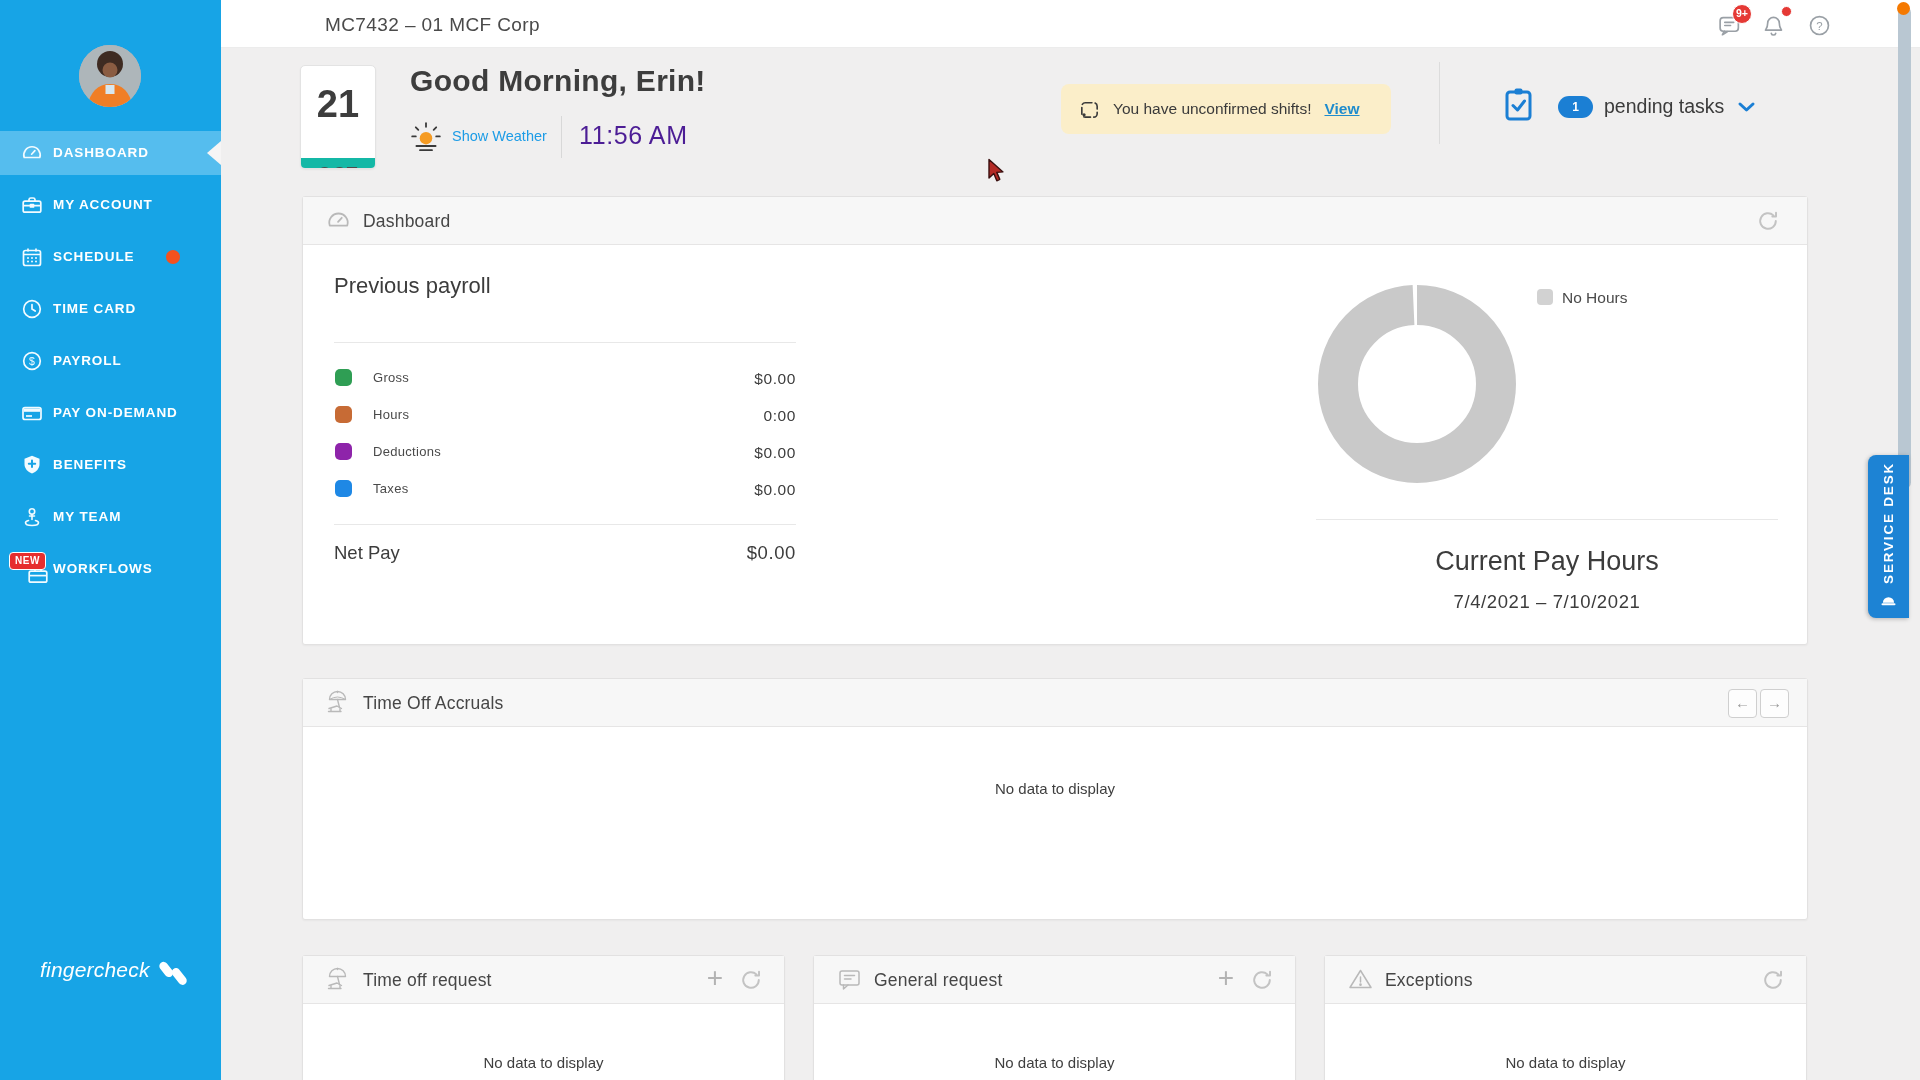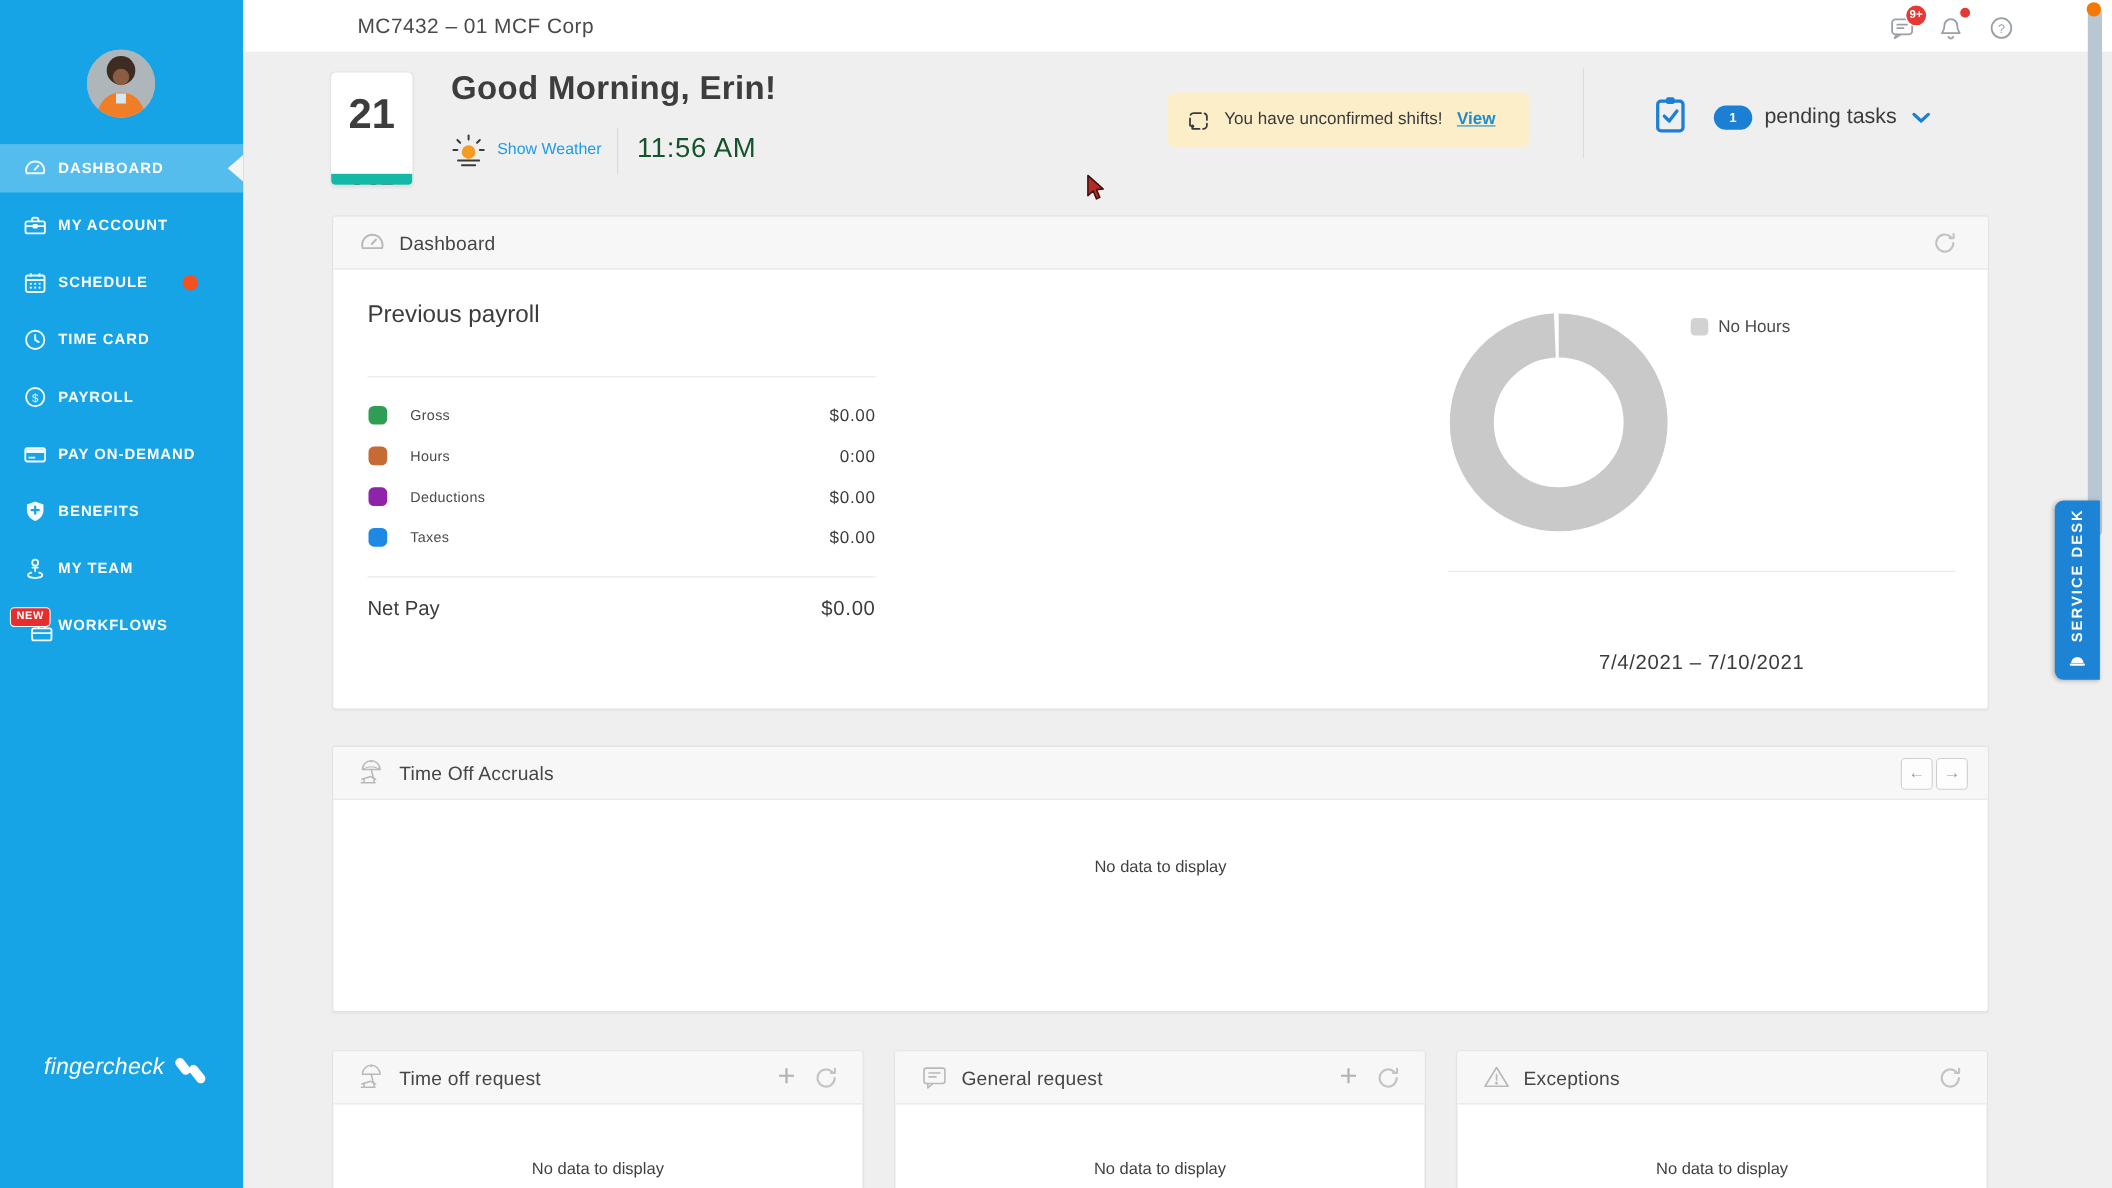--- a/index.html
+++ b/index.html
@@ -39,21 +39,21 @@
 
   
   .datecard { position:absolute; left:300px; top:65px; width:76px; height:104px; background:#fff; border:1px solid #e3e3e3;
     border-radius:5px; overflow:hidden; text-align:center; box-shadow:0 1px 2px rgba(0,0,0,.05); }
   .dc-day { height:92px; line-height:76px; font-size:38px; font-weight:700; color:#3d3d3d; }
   .dc-month { height:32px; line-height:32px; background:#14b8a6; font-size:18px; color:#4c4c4c; letter-spacing:1px; }
   .greeting { position:absolute; left:410px; top:64px; font-size:30px; color:#3d3d3d; letter-spacing:.3px;font-weight:bold; }
   .sun-icon { position:absolute; left:408px; top:119px; width:36px; height:36px; }
   .weather-link { position:absolute; left:452px; top:128px; font-size:14.5px; color:#1d9ce6; cursor:pointer;text-align:center; }
   .vdiv1 { position:absolute; left:561px; top:116px; width:1px; height:42px; background:#d8d8d8; }
-  .time { position:absolute; left:579px; top:121px; font-size:25px; color:#14532d; letter-spacing:.6px; }
+  .time { position:absolute; left:579px; top:121px; font-size:25px; color:#4c1d95; letter-spacing:.6px; }
 
   .banner { position:absolute; left:1061px; top:84px; width:330px; height:50px; background:#fbeec9; border-radius:8px;
     display:flex; align-items:center; padding-left:17px; }
   .banner .bicon { width:23px; height:23px; color:#3a3a3a; margin-right:12px; }
   .banner .bmsg { font-size:15.5px; color:#3a3a3a; }
   .banner .blink { font-size:15.5px; color:#1f8ccd; text-decoration:underline; margin-left:13px; cursor:pointer; font-weight:700; }
 
   .vdiv2 { position:absolute; left:1439px; top:62px; width:1px; height:82px; background:#dcdcdc; }
   .clipboard-icon { position:absolute; left:1504px; top:87px; width:29px; height:35px; cursor:pointer; }
   .task-pill { position:absolute; left:1558px; top:96px; width:35px; height:22px; border-radius:11px; background:#1b7fd4;
@@ -373,20 +373,21 @@
   </div>
 
   <svg class="donut" width="200" height="200" viewBox="0 0 200 200">
     <circle cx="100" cy="100" r="79" fill="none" stroke-width="40" stroke-dasharray="492 4" transform="rotate(-90 100 100)" stroke="#c9c9c9"></circle>
   </svg>
   <div class="legend">
     <span class="lsw"></span>
     <span class="ltx">No Hours</span>
   </div>
   <div class="chart-div"></div>
+  <div class="chart-title">Current Pay Hours</div>
   <div class="chart-sub">7/4/2021 – 7/10/2021</div>
 </div>
 
 <div class="card" id="accrCard">
   <div class="card-h">
     <span class="cicon">
       <svg viewBox="0 0 27 27" fill="none" stroke="currentColor" stroke-width="1.4" stroke-linecap="round" stroke-linejoin="round">
         <path d="M4.5 10.5a8 8 0 0 1 16 0z"></path>
           <path d="M12.5 2.5v1M12.5 10.5l2 8"></path>
           <path d="M4.5 10.5q4-2.5 8-2.5t8 2.5" stroke-width="1"></path>

